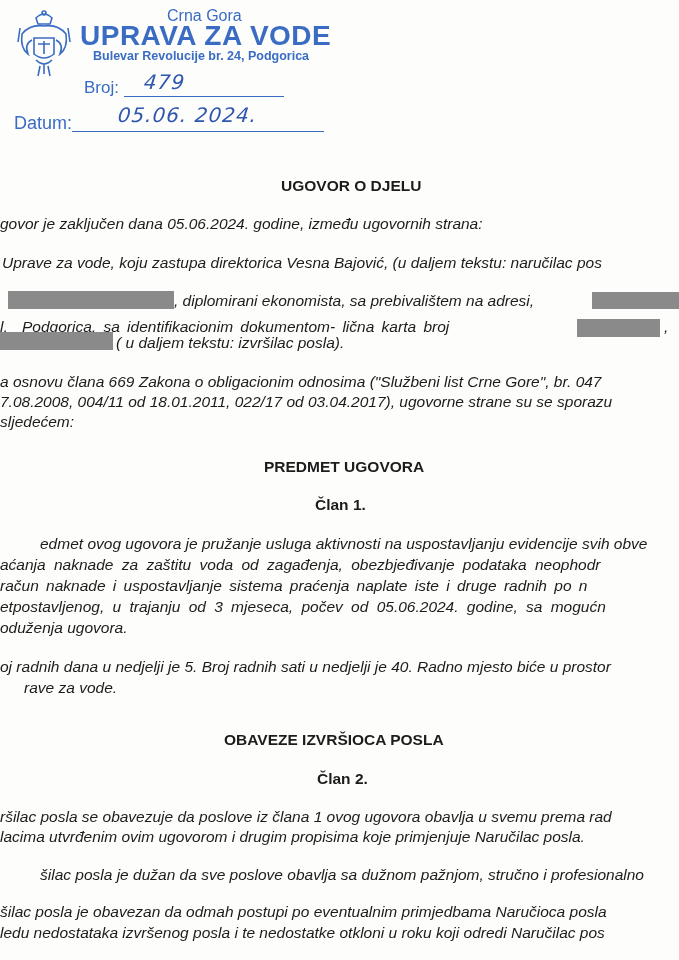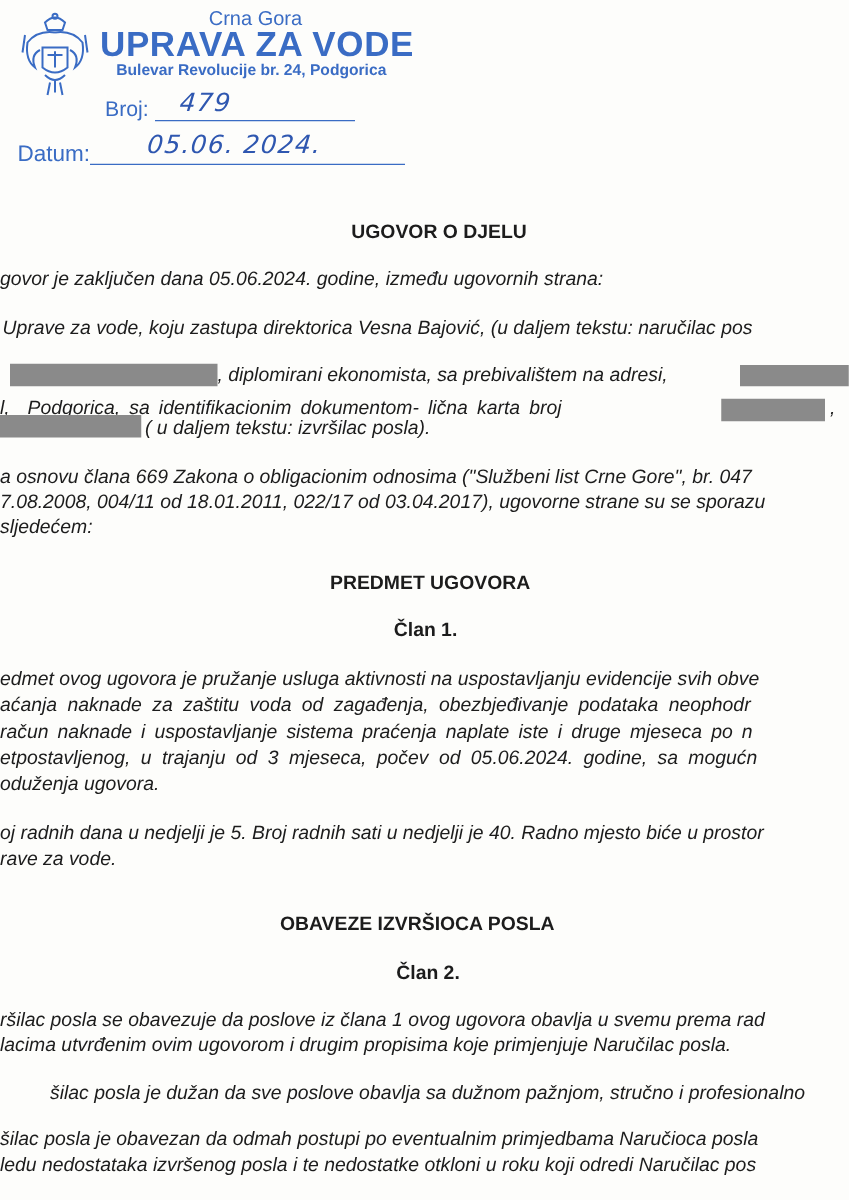--- a/index.html
+++ b/index.html
@@ -68,28 +68,28 @@
 <div class="redact" style="left:0px; top:332px; width:113px; height:18px;"></div>
 <div class="abs txt" style="left:116px; top:334px;">( u daljem tekstu: izvršilac posla).</div>
 
 <div class="abs txt" style="left:0px; top:373px;">a osnovu člana 669 Zakona o obligacionim odnosima ("Službeni list Crne Gore", br. 047</div>
 <div class="abs txt" style="left:0px; top:393px;">7.08.2008, 004/11 od 18.01.2011, 022/17 od 03.04.2017), ugovorne strane su se sporazu</div>
 <div class="abs txt" style="left:0px; top:413px;">sljedećem:</div>
 
 <div class="abs heading" style="left:264px; top:458px;">PREDMET UGOVORA</div>
 <div class="abs heading" style="left:315px; top:496px;">Član 1.</div>
 
-<div class="abs txt" style="left:0px; top:535px;">edmet ovog ugovora je pružanje usluga aktivnosti na uspostavljanju evidencije svih obve</div>
+<div class="abs txt" style="left:0px; top:535px;padding-left:40px;">edmet ovog ugovora je pružanje usluga aktivnosti na uspostavljanju evidencije svih obve</div>
 <div class="abs txt" style="left:0px; top:556px; word-spacing:4px;">aćanja naknade za zaštitu voda od zagađenja, obezbjeđivanje podataka neophodr</div>
-<div class="abs txt" style="left:0px; top:577px; word-spacing:3px;">račun naknade i uspostavljanje sistema praćenja naplate iste i druge mjeseca po n</div>
+<div class="abs txt" style="left:0px; top:577px; word-spacing:3px;">račun naknade i uspostavljanje sistema praćenja naplate iste i druge radnih po n</div>
 <div class="abs txt" style="left:0px; top:598px; word-spacing:4px;">etpostavljenog, u trajanju od 3 mjeseca, počev od 05.06.2024. godine, sa mogućn</div>
 <div class="abs txt" style="left:0px; top:619px;">oduženja ugovora.</div>
 
 <div class="abs txt" style="left:0px; top:658px;">oj radnih dana u nedjelji je 5. Broj radnih sati u nedjelji je 40. Radno mjesto biće u prostor</div>
-<div class="abs txt" style="left:0px; top:679px;">rave za vode.</div>
+<div class="abs txt" style="left:0px; top:679px;padding-left:24px;">rave za vode.</div>
 
 <div class="abs heading" style="left:224px; top:731px;">OBAVEZE IZVRŠIOCA POSLA</div>
 <div class="abs heading" style="left:317px; top:770px;">Član 2.</div>
 
 <div class="abs txt" style="left:0px; top:808px;">ršilac posla se obavezuje da poslove iz člana 1 ovog ugovora obavlja u svemu prema rad</div>
 <div class="abs txt" style="left:0px; top:828px;">lacima utvrđenim ovim ugovorom i drugim propisima koje primjenjuje Naručilac posla.</div>
 
 <div class="abs txt" style="left:0px; top:866px;padding-left:40px;">šilac posla je dužan da sve poslove obavlja sa dužnom pažnjom, stručno i profesionalno</div>
 
 <div class="abs txt" style="left:0px; top:903px;">šilac posla je obavezan da odmah postupi po eventualnim primjedbama Naručioca posla</div>

